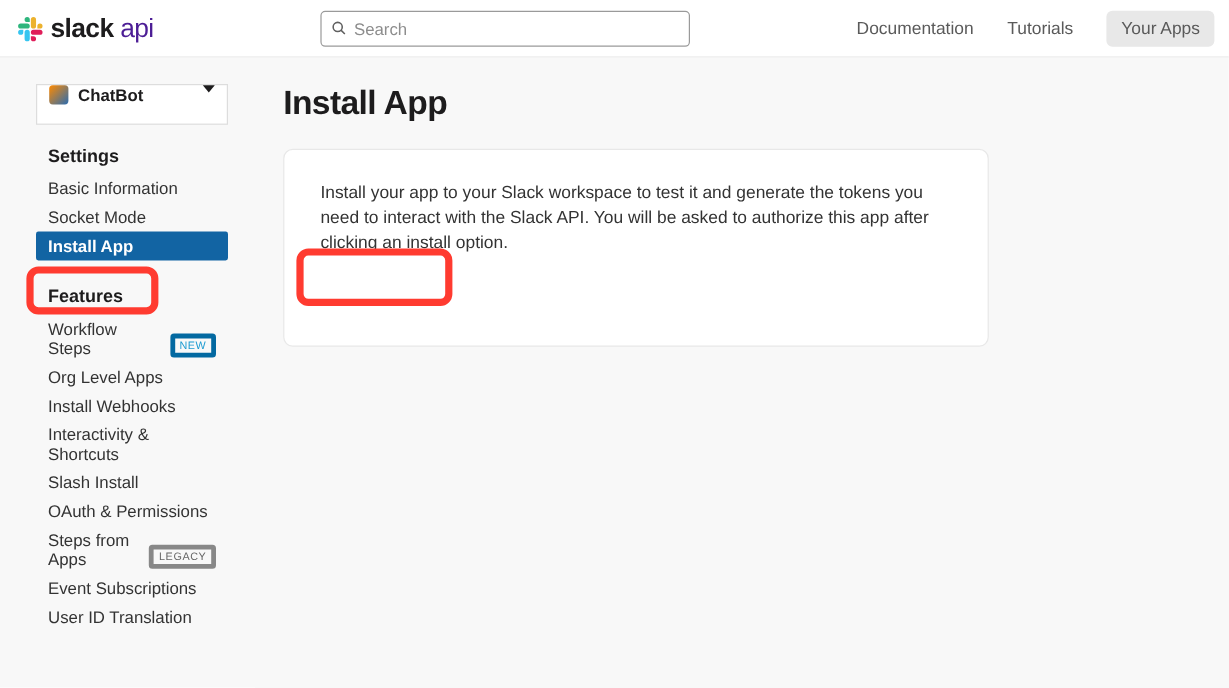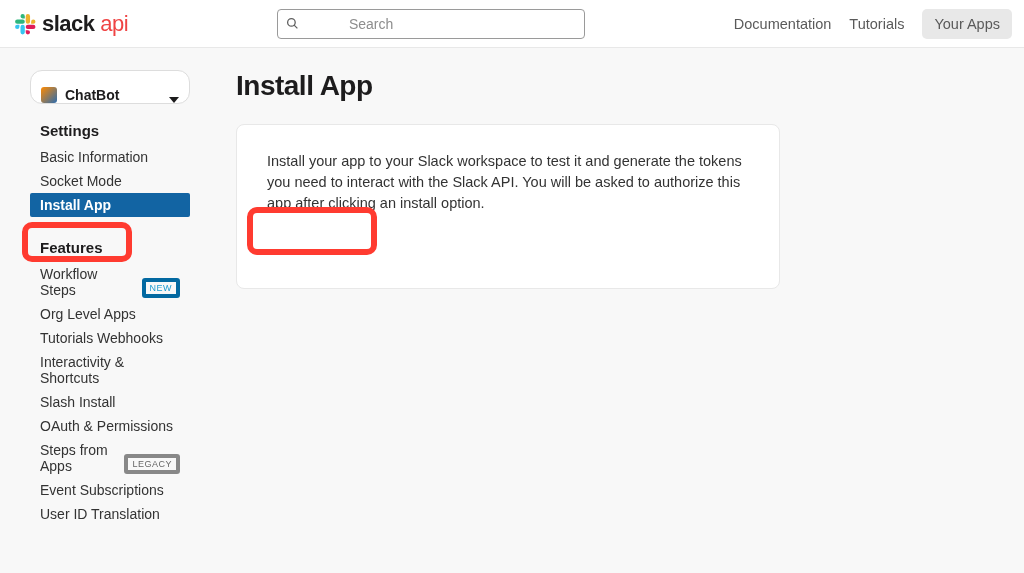--- a/index.html
+++ b/index.html
@@ -23,21 +23,21 @@
   .logo-wrap {
     display: flex;
     align-items: center;
     gap: 6px;
   }
   .brand {
     font-size: 22px;
     letter-spacing: -0.5px;
   }
   .brand .bold { font-weight: 800; }
-  .brand .light { font-weight: 400; color: #ef4444; }
+  .brand .light { font-weight: 400; color: #4c1d95; }
 
   .search-wrap {
     flex: 1;
     display: flex;
     justify-content: center;
   }
   .search {
     width: 308px;
     height: 30px;
     border: 1px solid #9a9a9a;
@@ -48,28 +48,27 @@
     gap: 6px;
     color: #707070;
   }
   .search input {
     border: none;
     outline: none;
     font-size: 14px;
     flex: 1;
     color: #1d1c1d;
     background: transparent;
-    margin-left: 44px;
   }
   .search input::placeholder { color: #8d8d8d; }
 
   .nav-links {
     display: flex;
     align-items: center;
-    gap: 18px;
+    gap: 28px;
     font-size: 14.5px;
     color: #5a5a5a;
     justify-content: flex-end;
   }
   .nav-links a { text-decoration: none; color: #5a5a5a; font-weight: 500; }
   .your-apps {
     background: #e8e8e8;
     color: #1d1c1d;
     font-weight: 700;
     padding: 7px 12px;
@@ -87,24 +86,24 @@
   
   .sidebar {
     width: 200px;
     padding-left: 30px;
     padding-right: 10px;
     flex-shrink: 0;
   }
   .app-selector {
     background: #fff;
     border: 1px solid #ddd;
-    border-radius: 12px;
+    border-radius: 0;
     height: 34px;
     display: flex;
-    align-items: flex-end;
+    align-items: flex-start;
     justify-content: space-between;
     padding: 0 10px;
     font-weight: 700;
     font-size: 14px;
     width: 160px;
     margin-bottom: 18px;
   }
   .app-selector .left {
     display: flex; align-items: center; gap: 8px;
   }
@@ -175,21 +174,21 @@
   h1.page-title {
     font-size: 28px;
     font-weight: 800;
     margin-bottom: 22px;
     letter-spacing: -0.5px;
   }
   .card {
     background: #fff;
     border: 1px solid #e8e8e8;
     border-radius: 8px;
-    width: 544px;
+    width: 588px;
     padding: 26px 30px 54px 30px;
   }
   .card p {
     font-size: 14.5px;
     color: #333;
     line-height: 1.45;
     margin-bottom: 20px;
   }
   .install-btn {
     display: inline-block;
@@ -255,21 +254,21 @@
       <li class="nav-item active">Install App</li>
     </ul>
 
     <div class="section-title features-gap">Features</div>
     <ul class="nav-list">
       <li class="nav-item">
         <span>Workflow Steps</span>
         <span class="badge">NEW</span>
       </li>
       <li class="nav-item">Org Level Apps</li>
-      <li class="nav-item">Tutorials Webhooks</li>
+      <li class="nav-item">Install Webhooks</li>
       <li class="nav-item">Interactivity &amp; Shortcuts</li>
       <li class="nav-item">Slash Install</li>
       <li class="nav-item">OAuth &amp; Permissions</li>
       <li class="nav-item">
         <span>Steps from Apps</span>
         <span class="badge legacy">LEGACY</span>
       </li>
       <li class="nav-item">Event Subscriptions</li>
       <li class="nav-item">User ID Translation</li>
 

